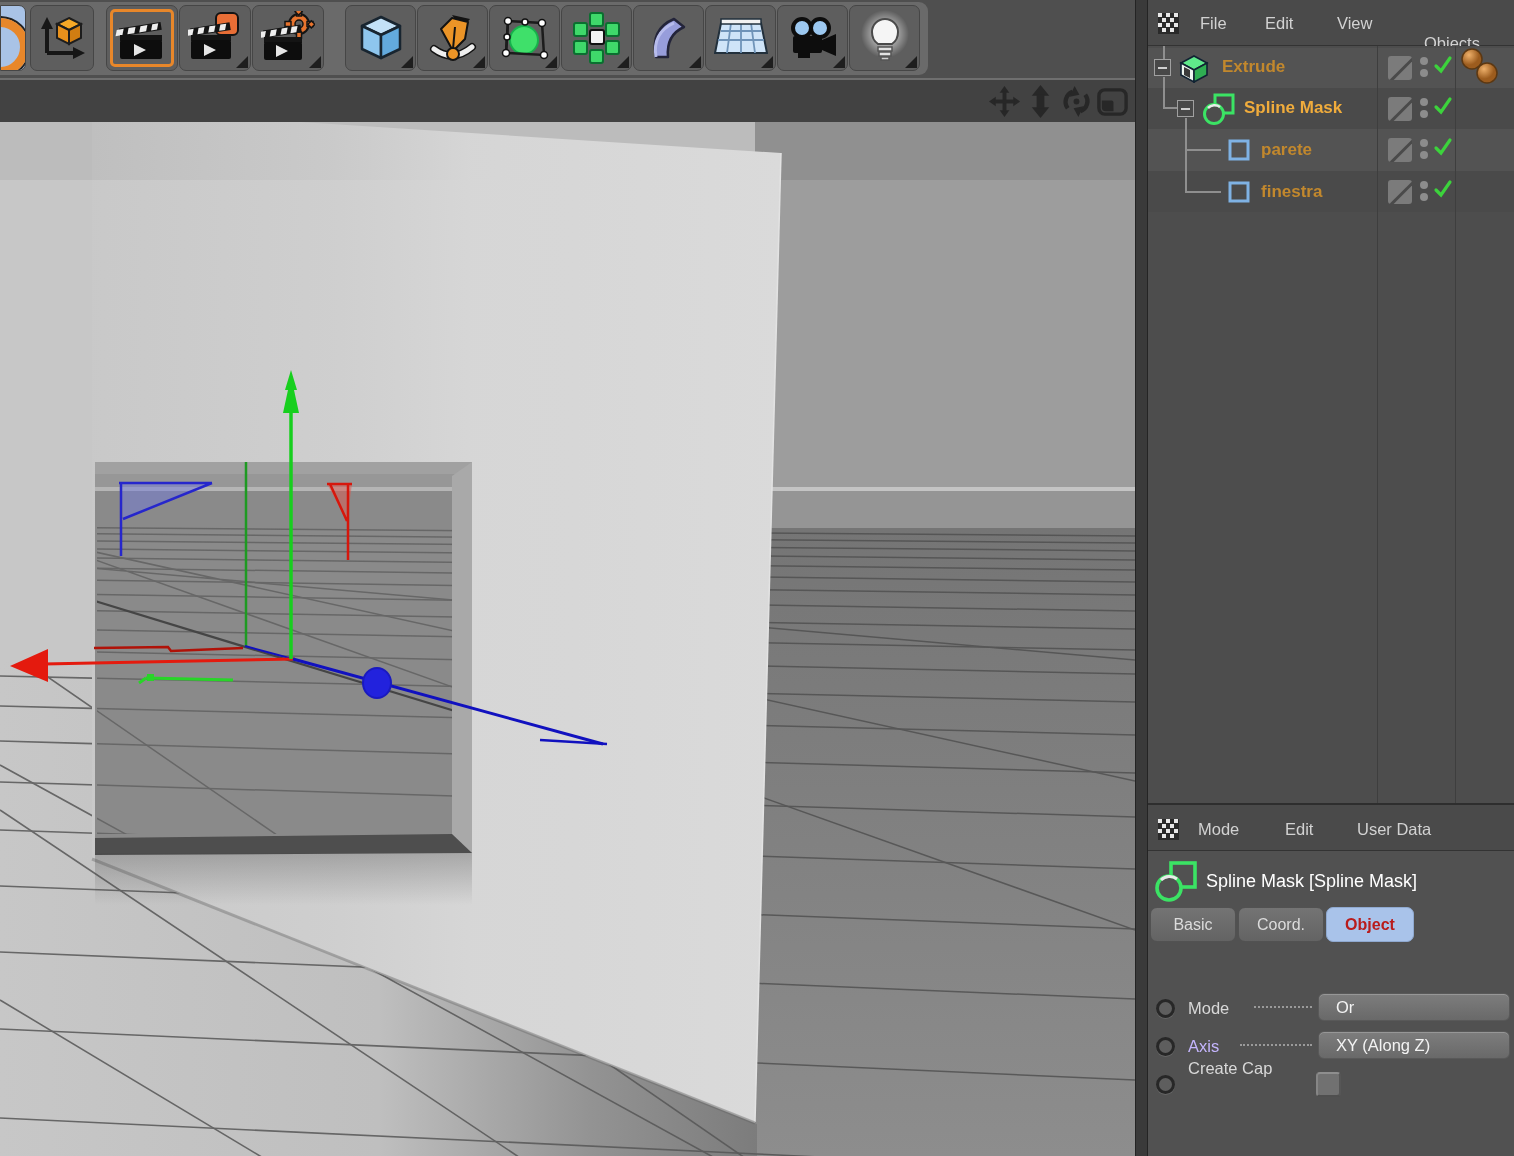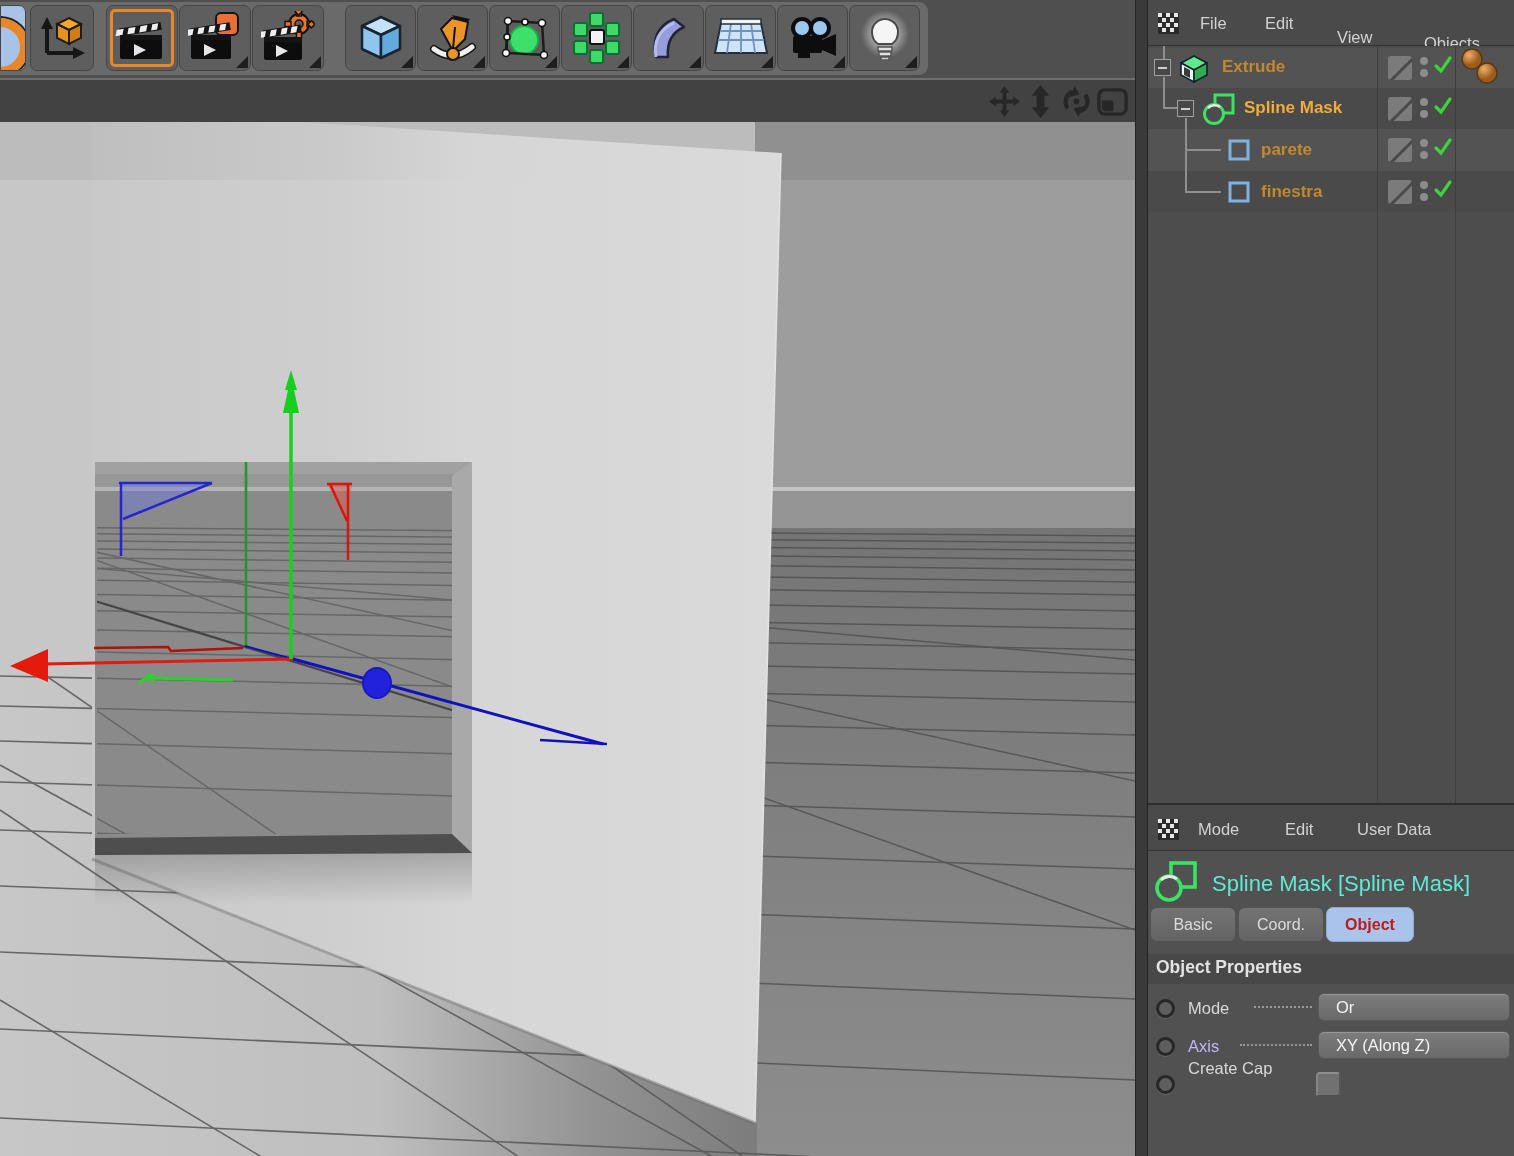--- a/index.html
+++ b/index.html
@@ -31,21 +31,21 @@
   .treelabel{position:absolute;font-size:17px;font-weight:600;color:#c2882d;white-space:nowrap;cursor:pointer;}
   .treelabel.sel{color:#f0ac3c;font-weight:700;}
   .expander{position:absolute;width:17px;height:17px;background:#484848;border:1.5px solid #a0a0a0;box-sizing:border-box;cursor:pointer;}
   .expander:after{content:"";position:absolute;left:3px;right:3px;top:50%;height:2px;margin-top:-1px;background:#cfcfcf;}
   .tline{position:absolute;background:#8f8f8f;}
   .slashbox{position:absolute;width:24px;height:24px;background:#7b7b7b;border-radius:3px;overflow:hidden;cursor:pointer;}
   .slashbox:after{content:"";position:absolute;left:-4px;top:10px;width:40px;height:3px;background:#4a4a4a;transform:rotate(-45deg);}
   .vdot{position:absolute;width:8px;height:8px;border-radius:50%;background:#8c8c8c;cursor:pointer;}
   
   #am{left:0;top:851px;width:366px;height:305px;background:#515151;}
-  #am-title{position:absolute;left:64px;top:20px;font-size:22px;color:#5eead4;}
+  #am-title{position:absolute;left:58px;top:20px;font-size:18px;color:#ffffff;}
   .tab{position:absolute;top:56px;height:35px;box-sizing:border-box;border:1px solid #525252;border-radius:7px;
        background:linear-gradient(#747474,#636363);color:#dcdcdc;font-size:16px;text-align:center;line-height:33px;cursor:pointer;}
   .tab.active{background:#a9c3ea;color:#b91c1c;border-color:#8fa9d0;font-weight:600;border-radius:7px;}
   #section-bar{position:absolute;left:0;top:103px;width:366px;height:30px;background:#484848;}
   #section-bar span{position:absolute;left:8px;top:3px;font-size:17.5px;font-weight:700;color:#e3e3e3;}
   .prow-label{position:absolute;font-size:16.5px;color:#d8d8d8;}
   .prow-label.hl{color:#c4b5fd;}
   .circlew{position:absolute;width:19px;height:19px;border-radius:50%;border:3px solid #272727;background:#5e5e5e;box-sizing:border-box;box-shadow:0 1px 0 rgba(255,255,255,.12);cursor:pointer;}
   .leader{position:absolute;height:10px;border-bottom:2px dotted #9a9a9a;}
   .dropdown{position:absolute;height:28px;width:192px;background:linear-gradient(#7d7d7d,#696969);
@@ -398,21 +398,21 @@
             <rect x="12" y="5" width="4" height="4"></rect>
           <rect x="0" y="10" width="4" height="4"></rect>
             <rect x="8" y="10" width="4" height="4"></rect>
             <rect x="16" y="10" width="4" height="4"></rect>
           <rect x="4" y="15" width="4" height="4"></rect>
             <rect x="12" y="15" width="4" height="4"></rect>
         </g>
       </svg>
       <span class="menu" style="left:52px;">File</span>
       <span class="menu" style="left:117px;">Edit</span>
-      <span class="menu" style="left:189px;margin-top:14px;">View</span>
+      <span class="menu" style="left:189px;">View</span>
       <span class="menu" style="left:276px;margin-top:20px;">Objects</span>
     </div>
 
     <div id="tree" class="abs">
       <div class="stripe" style="top:2px;height:40px;background:#535353;"></div>
       <div class="stripe" style="top:42px;height:41px;background:#4a4a4a;"></div>
       <div class="stripe" style="top:83px;height:42px;background:#535353;"></div>
       <div class="stripe" style="top:125px;height:41px;background:#4a4a4a;"></div>
       <div class="colline" style="left:229px;"></div>
       <div class="colline" style="left:307px;"></div>
@@ -512,23 +512,20 @@
         <rect x="17" y="4" width="24" height="24" fill="none" stroke="#3be364" stroke-width="3.6"></rect>
         <circle cx="15" cy="29" r="12" fill="#515151" stroke="#3be364" stroke-width="3.6"></circle>
         <path d="M7,21 A12,12 0 0,1 23,20" stroke="#e9e9e9" stroke-width="3" fill="none"></path>
       </svg>
       <span id="am-title">Spline Mask [Spline Mask]</span>
 
       <div class="tab" style="left:2px;width:86px;">Basic</div>
       <div class="tab" style="left:90px;width:86px;">Coord.</div>
       <div class="tab active" style="left:178px;width:88px;">Object</div>
 
-      <div id="section-bar">
-        <span>Object Properties</span>
-      </div>
 
       <div class="circlew" style="left:8px;top:148px;"></div>
       <span class="prow-label" style="left:40px;top:148px;">Mode</span>
       <div class="leader" style="left:106px;top:145px;width:58px;"></div>
       <div class="dropdown" style="left:170px;top:142px;">Or</div>
 
       <div class="circlew" style="left:8px;top:186px;"></div>
       <span class="prow-label hl" style="left:40px;top:186px;">Axis</span>
       <div class="leader" style="left:92px;top:183px;width:72px;"></div>
       <div class="dropdown" style="left:170px;top:180px;">XY (Along Z)</div>

